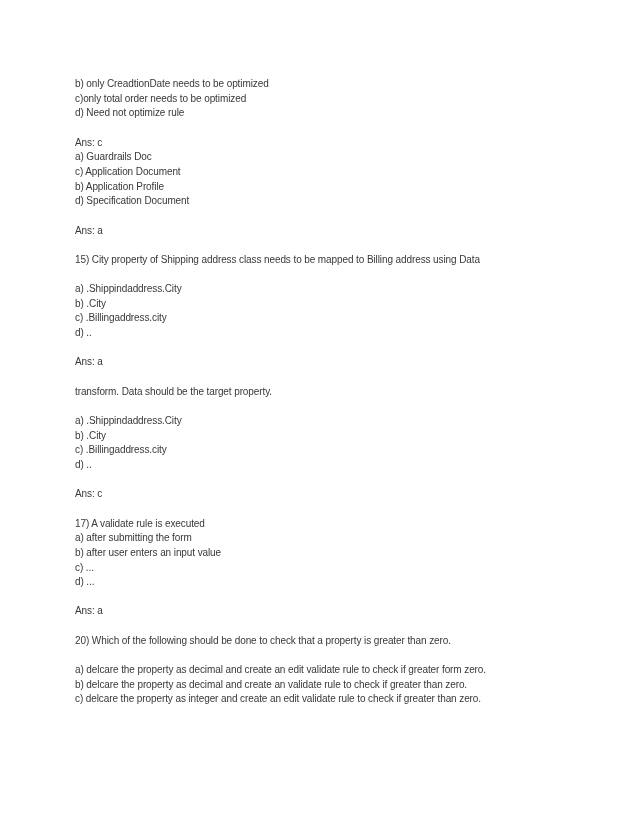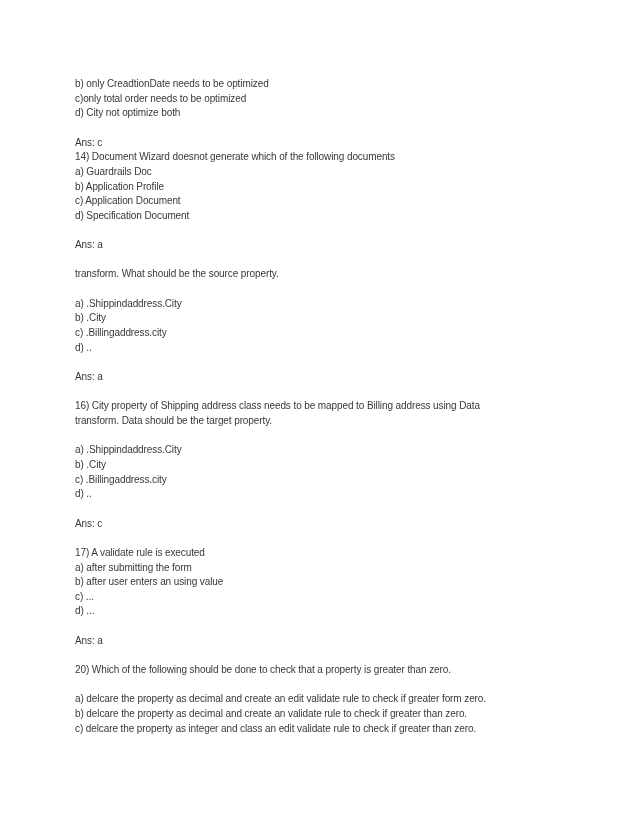--- a/index.html
+++ b/index.html
@@ -31,57 +31,55 @@
   }
 </style>
 </head>
 <body>
 
 <div class="page" style="background: rgb(255, 255, 255);">
   <div class="doc-text" style="color: rgb(56, 56, 56);">
 
   <div class="line">b) only CreadtionDate needs to be optimized</div>
       <div class="line">c)only total order needs to be optimized</div>
-      <div class="line">d) City not optimize both</div>
+      <div class="line">d) Need not optimize rule</div>
       <div class="line"></div>
       <div class="line">Ans: c</div>
-      <div class="line">14) Document Wizard doesnot generate which of the following documents</div>
       <div class="line">a) Guardrails Doc</div>
+      <div class="line">c) Application Document</div>
       <div class="line">b) Application Profile</div>
-      <div class="line">c) Application Document</div>
       <div class="line">d) Specification Document</div>
       <div class="line"></div>
       <div class="line">Ans: a</div>
       <div class="line"></div>
-      <div class="line">transform. What should be the source property.</div>
+      <div class="line">15) City property of Shipping address class needs to be mapped to Billing address using Data</div>
       <div class="line"></div>
       <div class="line">a) .Shippindaddress.City</div>
       <div class="line">b) .City</div>
       <div class="line">c) .Billingaddress.city</div>
       <div class="line">d) ..</div>
       <div class="line"></div>
       <div class="line">Ans: a</div>
       <div class="line"></div>
-      <div class="line">16) City property of Shipping address class needs to be mapped to Billing address using Data</div>
       <div class="line">transform. Data should be the target property.</div>
       <div class="line"></div>
       <div class="line">a) .Shippindaddress.City</div>
       <div class="line">b) .City</div>
       <div class="line">c) .Billingaddress.city</div>
       <div class="line">d) ..</div>
       <div class="line"></div>
       <div class="line">Ans: c</div>
       <div class="line"></div>
       <div class="line">17) A validate rule is executed</div>
       <div class="line">a) after submitting the form</div>
-      <div class="line">b) after user enters an using value</div>
+      <div class="line">b) after user enters an input value</div>
       <div class="line">c) ...</div>
       <div class="line">d) ...</div>
       <div class="line"></div>
       <div class="line">Ans: a</div>
       <div class="line"></div>
       <div class="line">20) Which of the following should be done to check that a property is greater than zero.</div>
       <div class="line"></div>
       <div class="line">a) delcare the property as decimal and create an edit validate rule to check if greater form zero.</div>
       <div class="line">b) delcare the property as decimal and create an validate rule to check if greater than zero.</div>
-      <div class="line">c) delcare the property as integer and class an edit validate rule to check if greater than zero.</div>
+      <div class="line">c) delcare the property as integer and create an edit validate rule to check if greater than zero.</div>
     </div>
 </div>
 
 </body></html>

